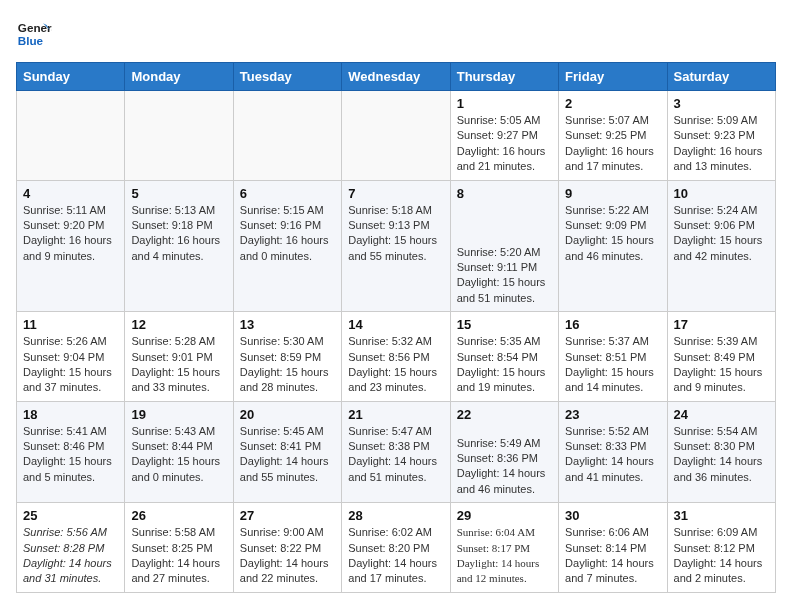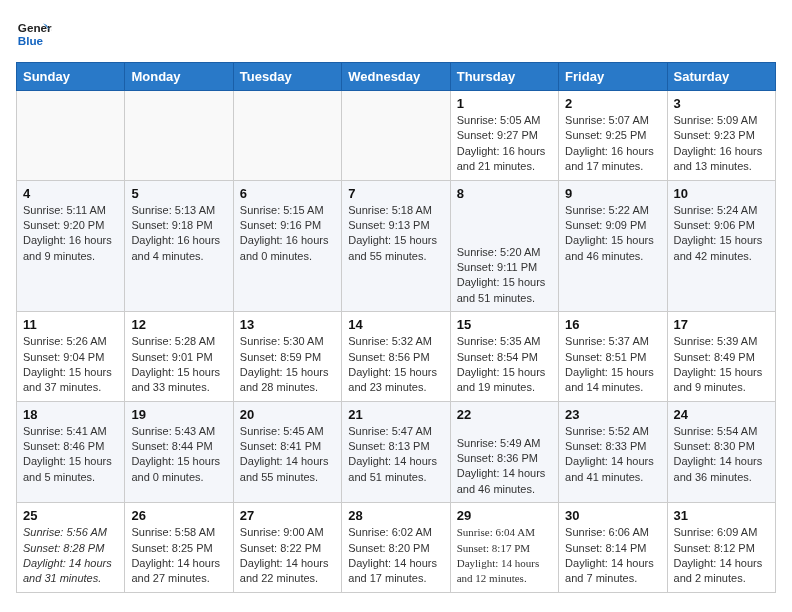--- a/index.html
+++ b/index.html
@@ -262,21 +262,21 @@
         <td>
           <span class="day-number">20</span>
           <div class="day-info" style="white-space: pre-line;">Sunrise: 5:45 AM
 Sunset: 8:41 PM
 Daylight: 14 hours
 and 55 minutes.</div>
         </td>
         <td>
           <span class="day-number">21</span>
           <div class="day-info" style="white-space: pre-line;">Sunrise: 5:47 AM
-Sunset: 8:13 PM
+Sunset: 8:38 PM
 Daylight: 14 hours
 and 51 minutes.</div>
         </td>
         <td>
           <span class="day-number">22</span>
           <div class="day-info" style="white-space: pre-line; margin-top: 14px;">Sunrise: 5:49 AM
 Sunset: 8:36 PM
 Daylight: 14 hours
 and 46 minutes.</div>
         </td>

